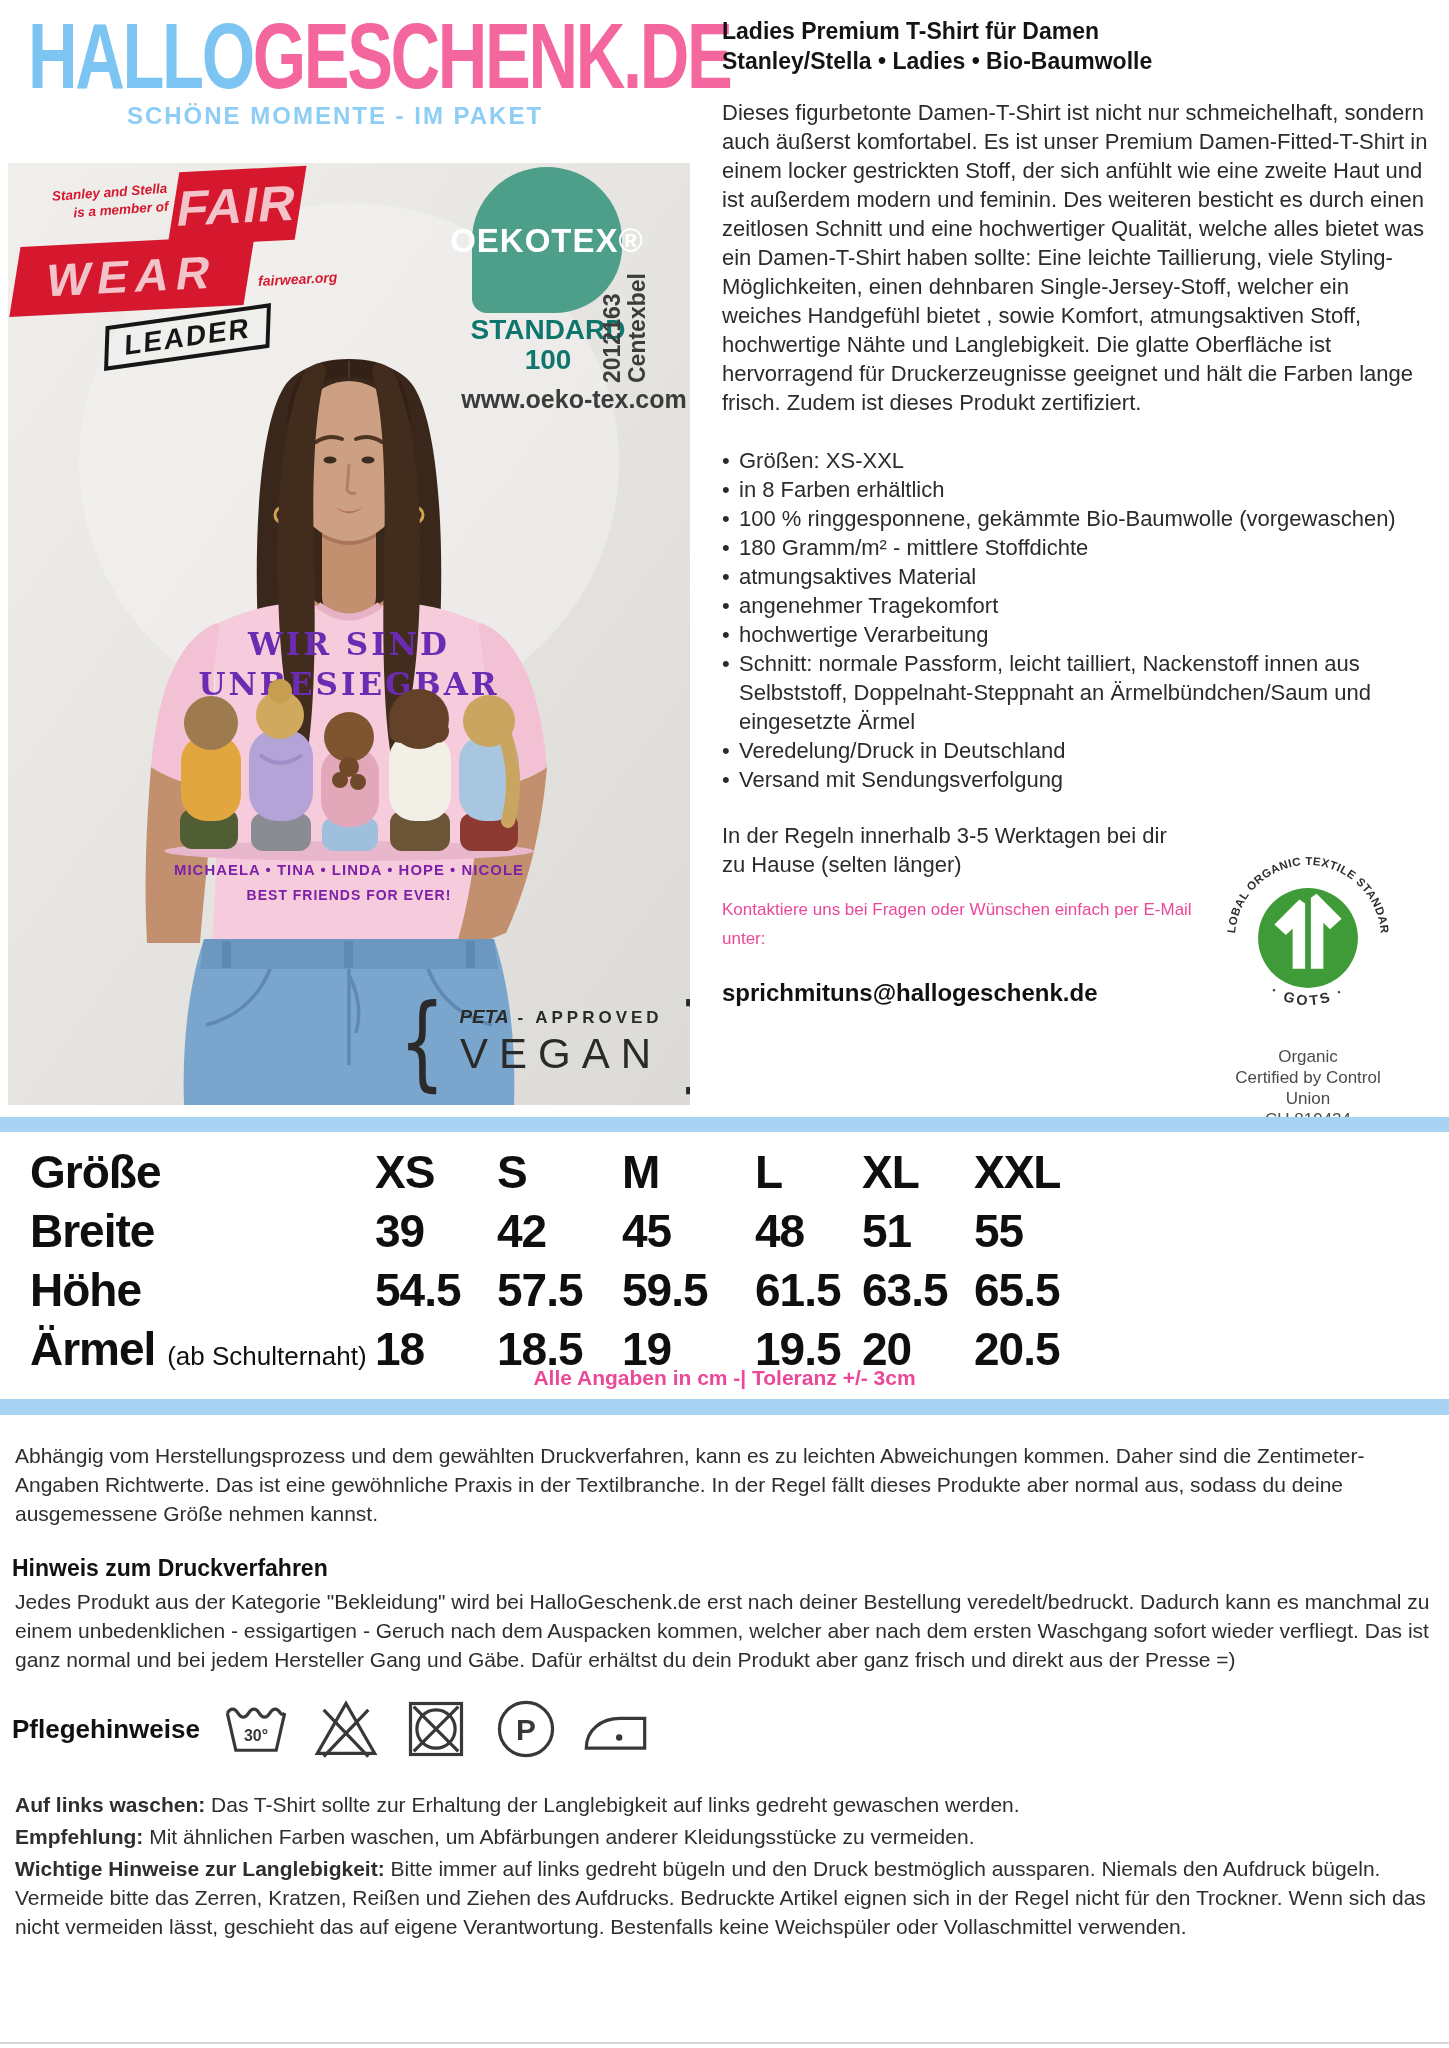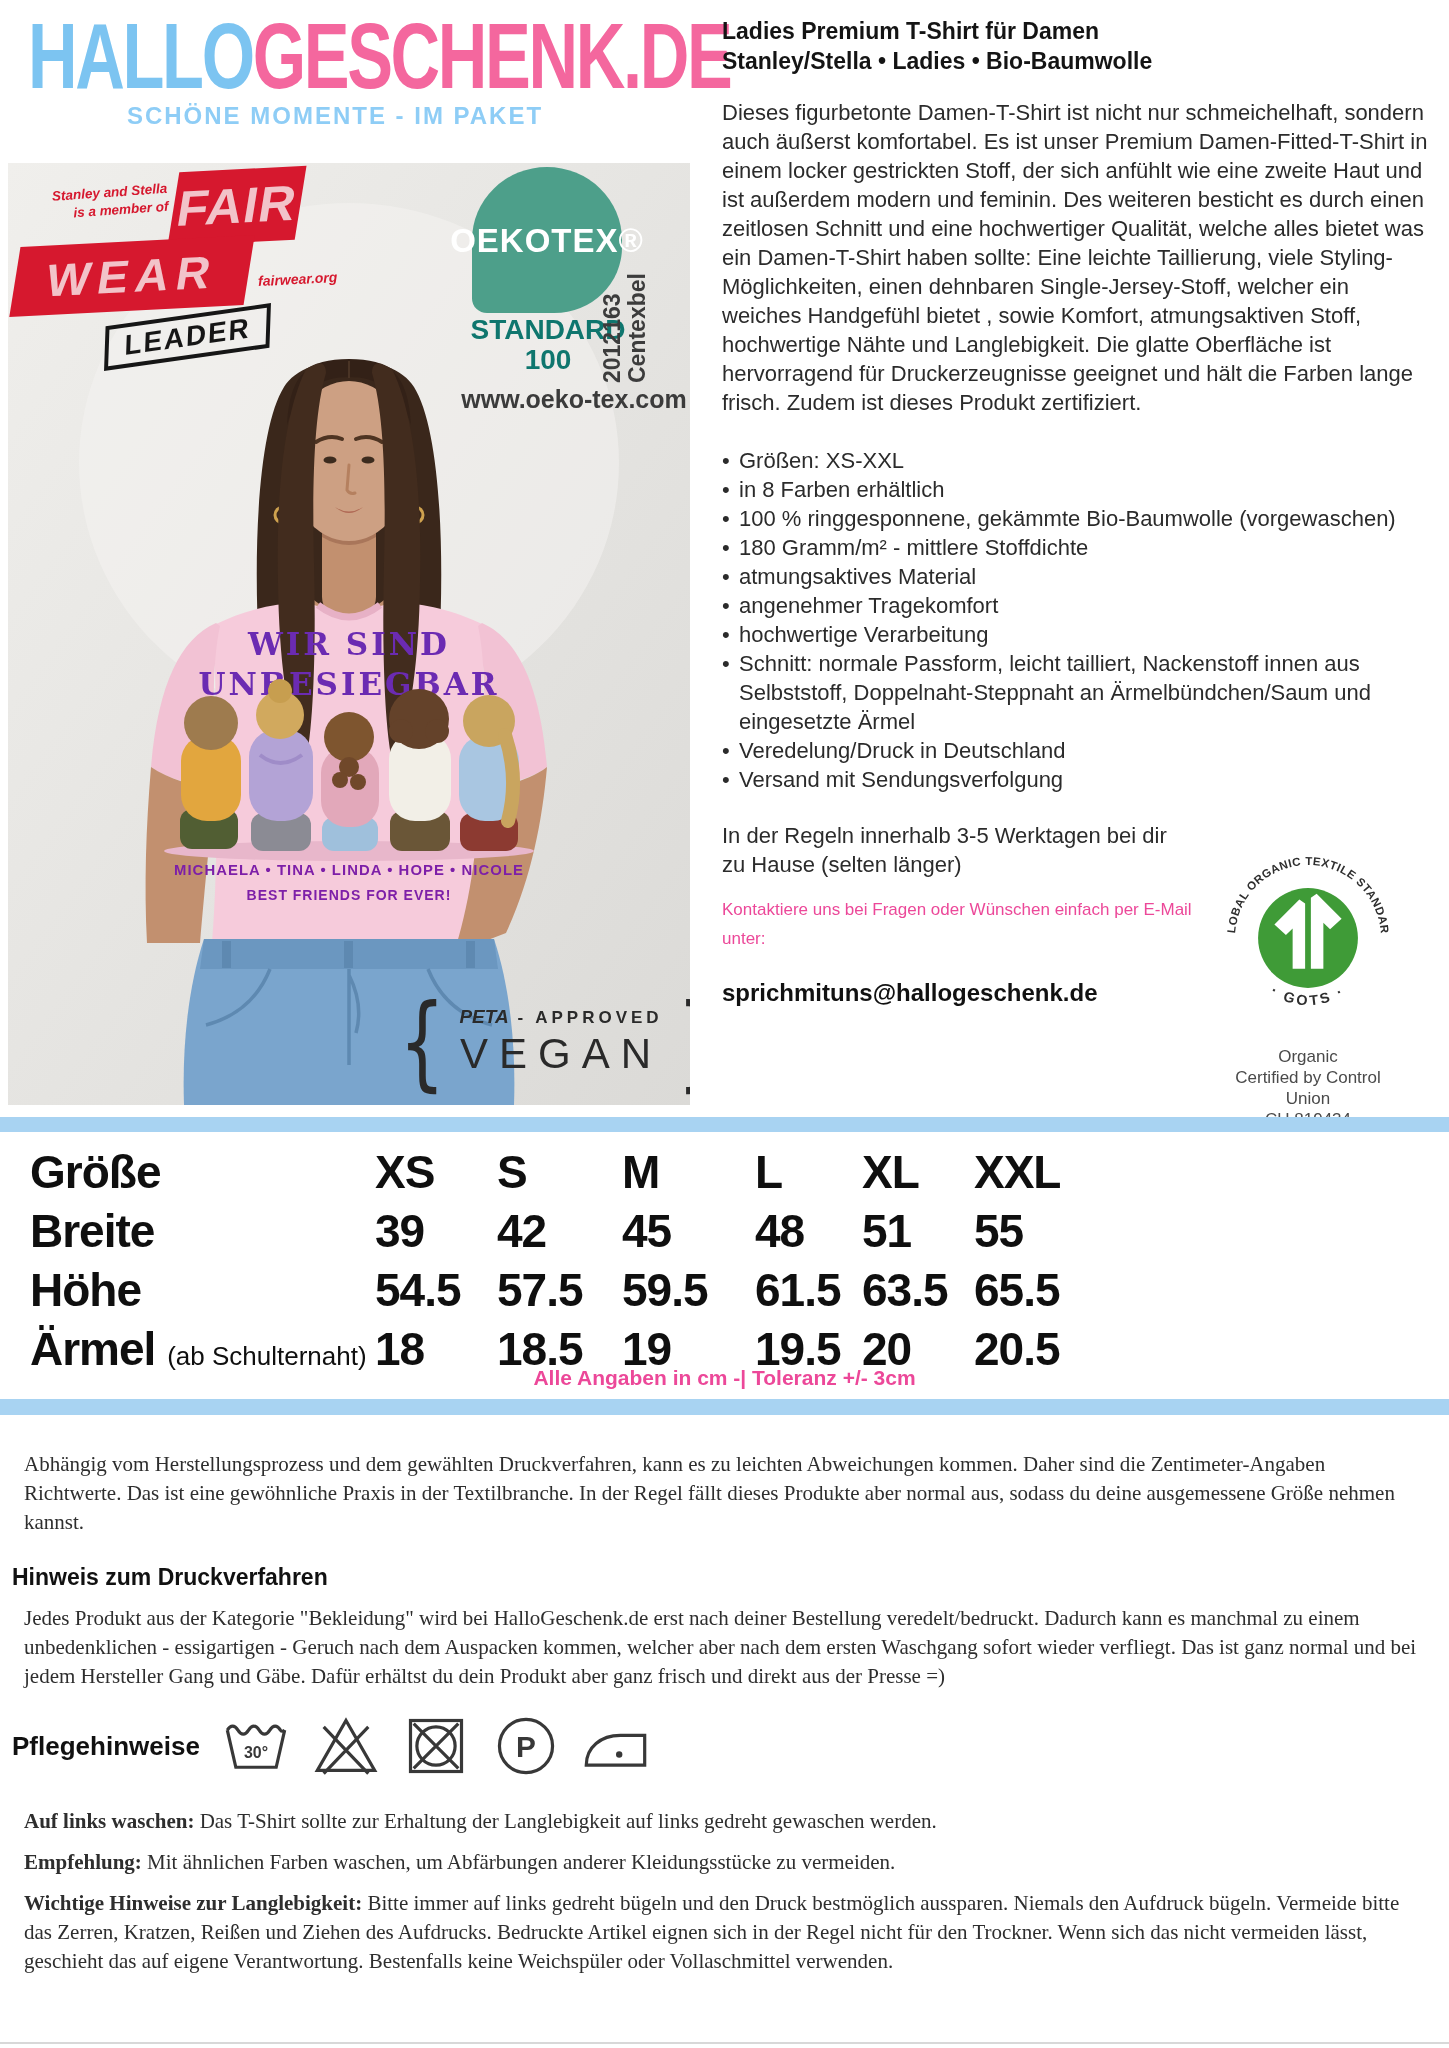--- a/index.html
+++ b/index.html
@@ -79,21 +79,21 @@
   .size-table{position:absolute;left:30px;top:1142px;width:1400px;color:#0f0f0f;}
   .trow{display:grid;grid-template-columns:345px 122px 125px 133px 107px 112px 130px;
         height:59px;align-items:center;font-size:46px;font-weight:bold;letter-spacing:-1px;}
   .trow .small{font-size:26px;font-weight:normal;letter-spacing:0;}
   .tfoot{position:absolute;left:0;top:1366px;width:1449px;text-align:center;
          font-size:21px;font-weight:bold;color:#ec4899;}
 
   
   .bottom{position:absolute;left:12px;top:1438px;width:1425px;font-size:21px;line-height:29px;color:#2e2e2e;}
   .bottom h3{margin:0 0 4px 0;font-size:23px;line-height:29px;color:#111;}
-  .bottom p{margin:12px;font-family:Liberation Serif, serif;}
+  .bottom p{margin:3px;}
   .sec2{margin-top:26px;}
   .care-row{margin-top:16px;display:flex;align-items:center;gap:22px;height:78px;}
   .care-label{font-size:26px;font-weight:bold;color:#111;}
   .care-row svg{width:68px;height:68px;}
   .notes{margin-top:22px;}
   .divider{position:absolute;left:0;top:2042px;width:1449px;height:2px;background:#d8d8d8;}
 
   
   .print-title{font-family:"DejaVu Serif","Liberation Serif",serif;font-weight:bold;font-size:31px;
                fill:#6b2bb2;letter-spacing:3px;text-anchor:middle;}

